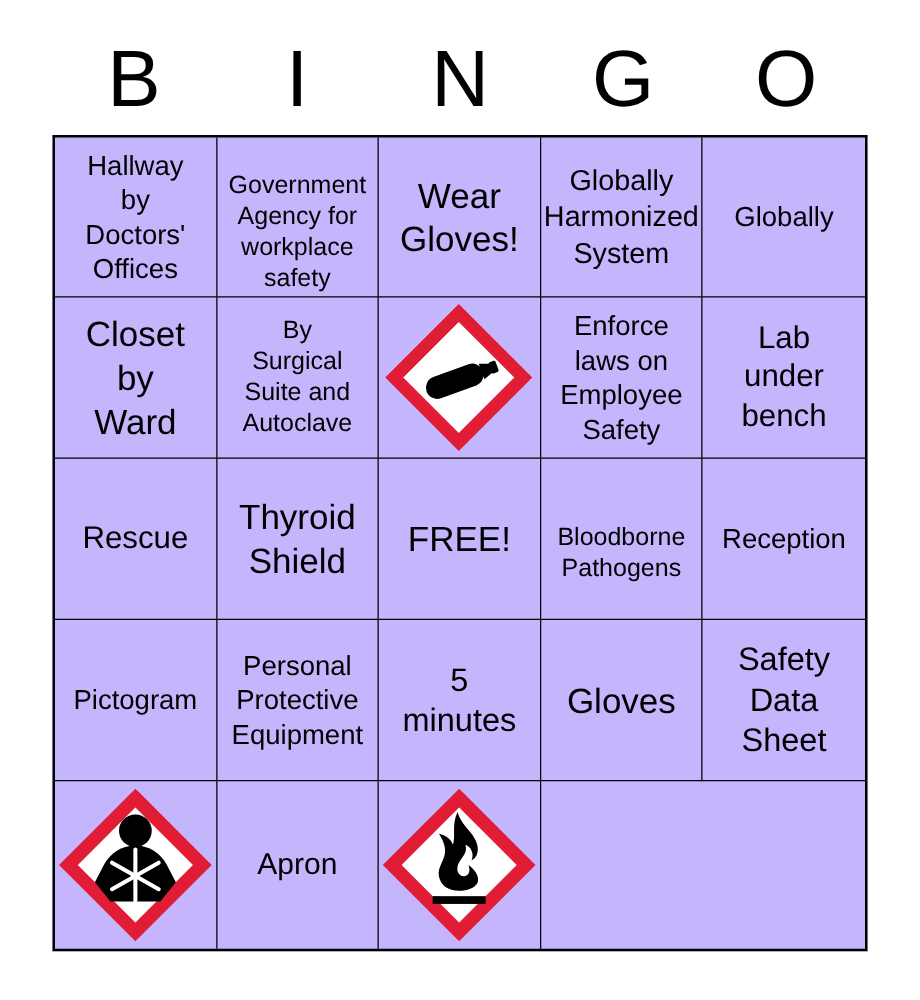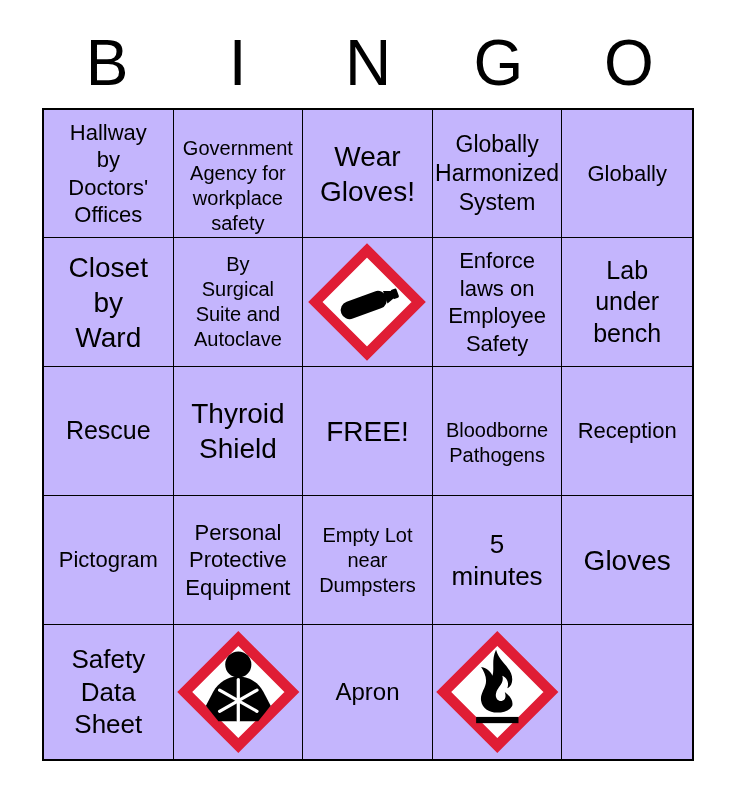--- a/index.html
+++ b/index.html
@@ -167,25 +167,20 @@
     <div class="cell">
       <span class="cell-text s22">Reception</span>
     </div>
     <div class="cell">
       <span class="cell-text s22">Pictogram</span>
     </div>
     <div class="cell">
       <span class="cell-text s22">Personal
 Protective
 Equipment</span>
-    </div>
-    <div class="cell">
-      <span class="cell-text s20">Empty Lot
-near
-Dumpsters</span>
     </div>
     <div class="cell">
       <span class="cell-text s26">5
 minutes</span>
     </div>
 
     <div class="cell">
       <span class="cell-text s28">Gloves</span>
     </div>
     <div class="cell">

